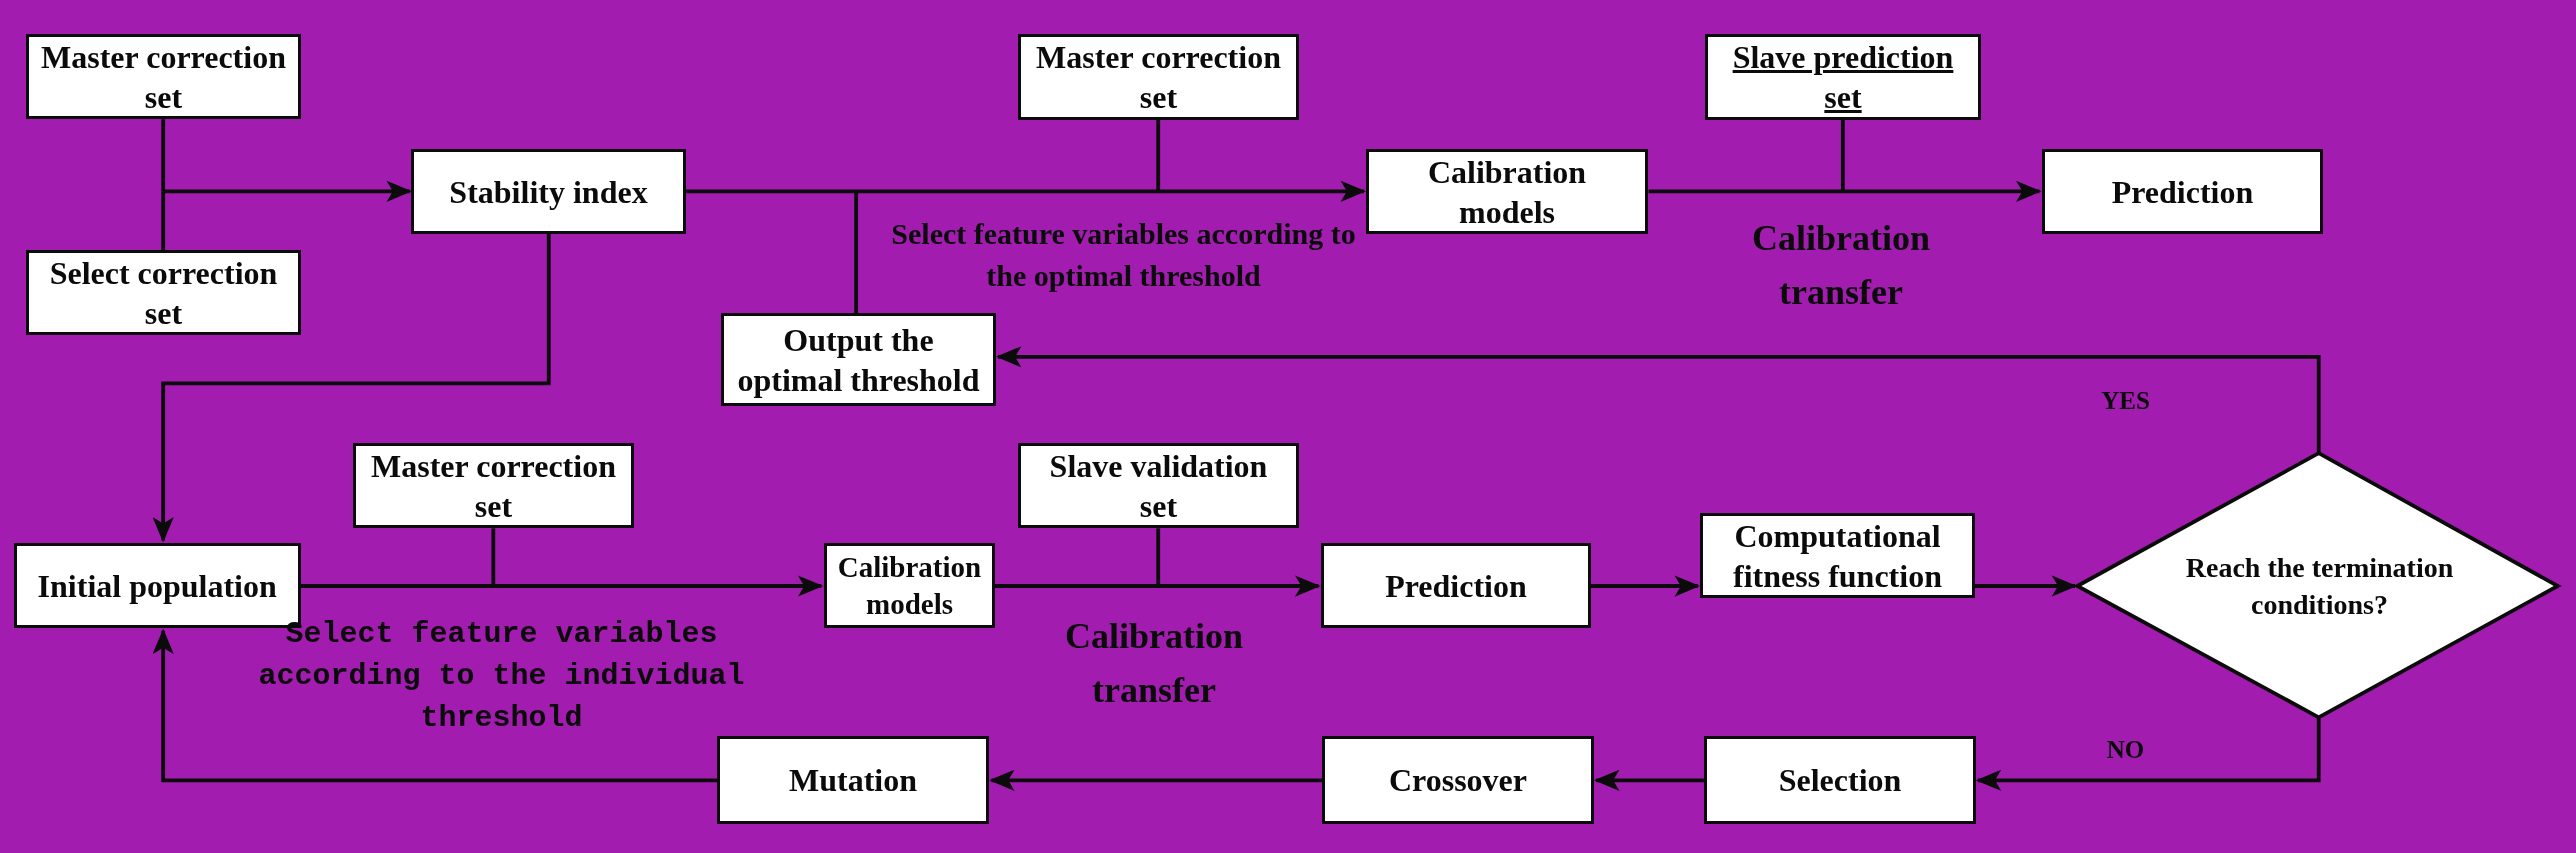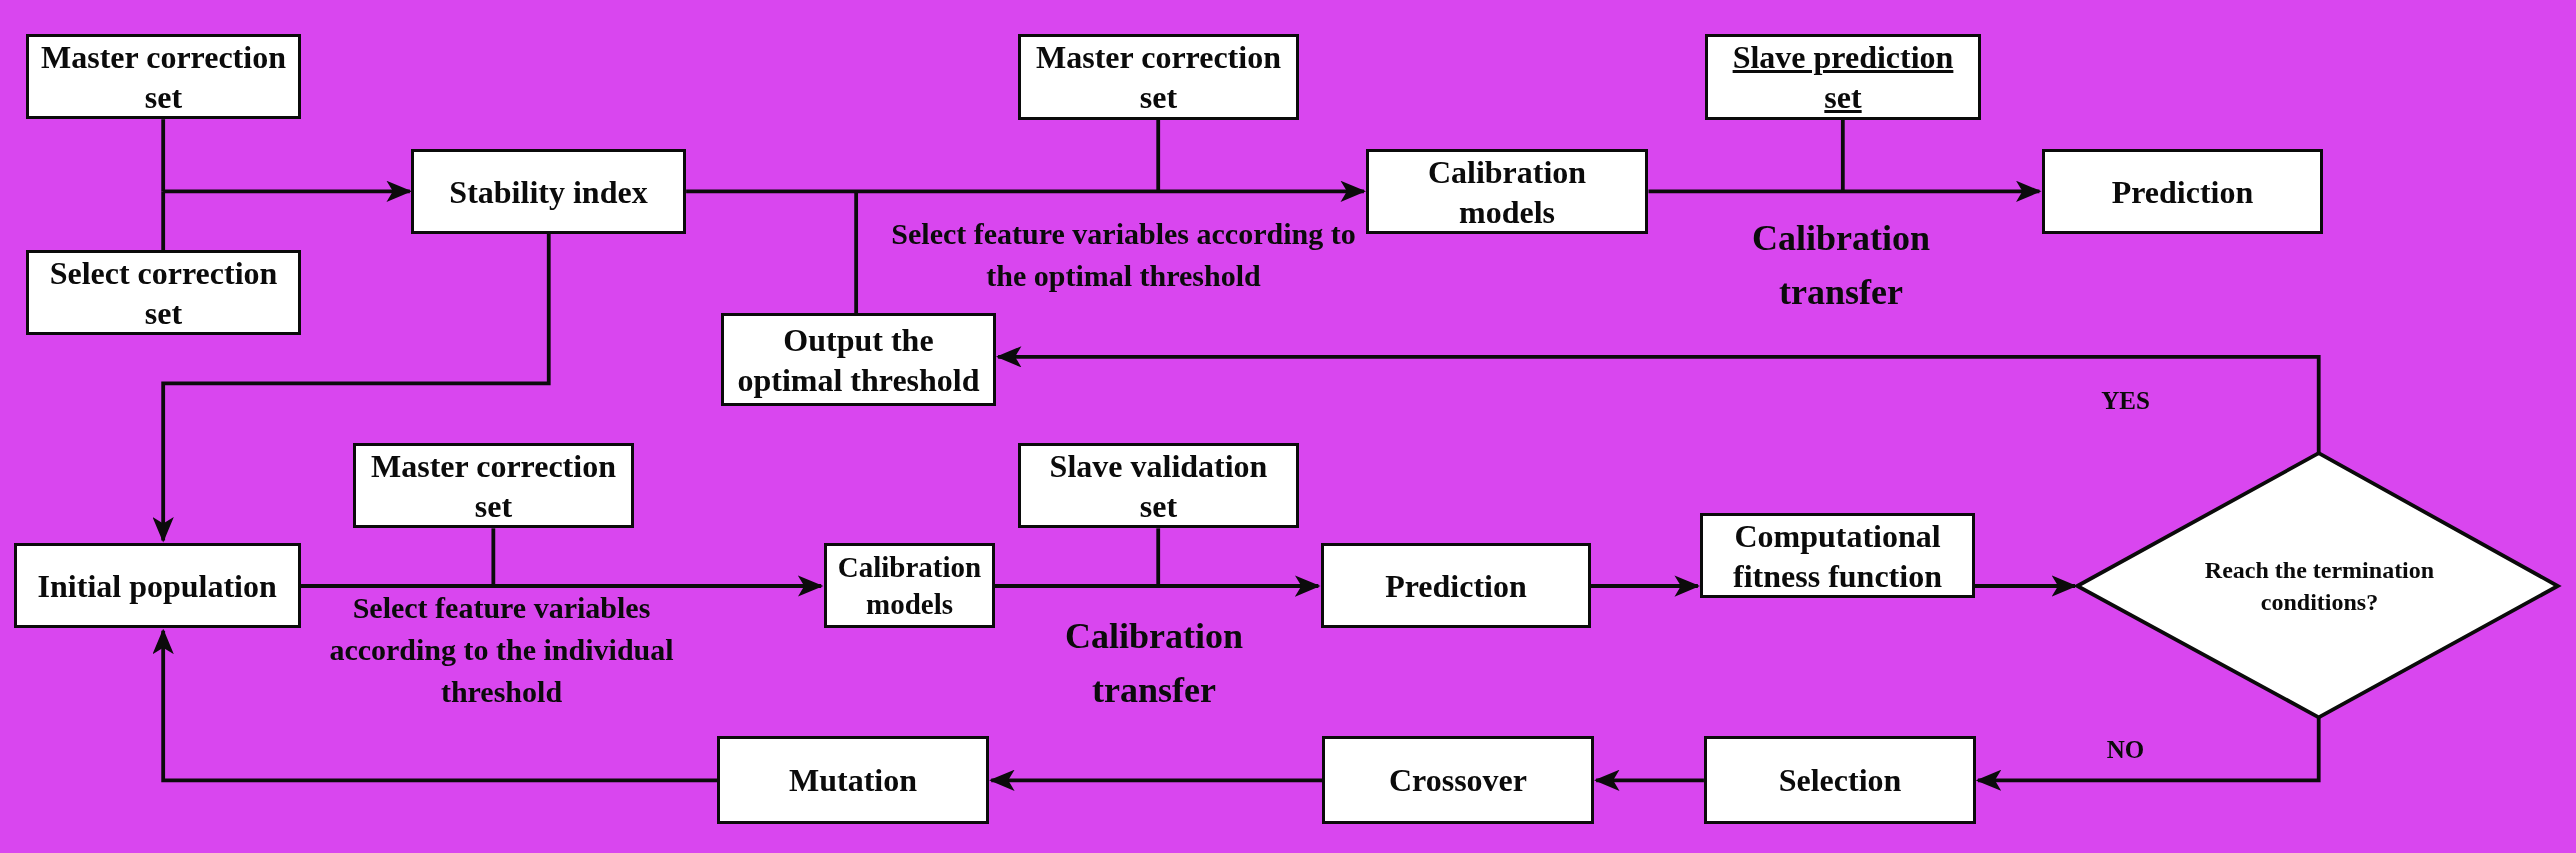--- a/index.html
+++ b/index.html
@@ -4,21 +4,21 @@
 <style>
   html, body {
     margin: 0;
     padding: 0;
     background: #ffffff;
   }
   #canvas {
     position: relative;
     width: 2576px;
     height: 854px;
-    background: #d946ef;
+    background: #a21caf;
     font-family: "Liberation Serif", "DejaVu Serif", serif;
     font-weight: bold;
     color: #0b0b0b;
     overflow: hidden;
   }
   #wires {
     position: absolute;
     left: 0; top: 0;
     width: 2576px;
     height: 854px;
@@ -57,21 +57,21 @@
   }
   .caption { font-size: 30px; line-height: 1.4; }
   .bigcap  { font-size: 36px; line-height: 1.5; }
   .branch  { font-size: 25px; line-height: 1.2; }
   .diamond-text {
     position: absolute;
     display: flex;
     align-items: center;
     justify-content: center;
     text-align: center;
-    font-size: 24px;
+    font-size: 28px;
     line-height: 1.3;
     white-space: pre-line;
   }
 </style>
 </head>
 <body>
 
 <div id="canvas">
 
   <svg id="wires" viewBox="0 0 3394 1125" xmlns="http://www.w3.org/2000/svg">
@@ -152,21 +152,21 @@
   <div class="node" style="left:717px; top:736px; width:272px; height:88px;">Mutation</div>
 
   <div class="node" style="left:1322px; top:736px; width:272px; height:88px;">Crossover</div>
 
   <div class="freetext caption" style="left:835px; top:213px; width:577px;">Select feature variables according to
 the optimal threshold</div>
 
   <div class="freetext bigcap" style="left:1689px; top:211px; width:304px;">Calibration
 transfer</div>
 
-  <div class="freetext caption" style="left:213px; top:587px; width:577px;">Select feature variables
+  <div class="freetext caption" style="left:213px; top:613px; width:577px;font-family:Liberation Mono, monospace;">Select feature variables
 according to the individual
 threshold</div>
 
   <div class="freetext bigcap" style="left:1002px; top:609px; width:304px;">Calibration
 transfer</div>
 
   <div class="freetext branch" style="left:2061px; top:386px; width:129px;">YES</div>
 
   <div class="freetext branch" style="left:2061px; top:735px; width:129px;">NO</div>
 

